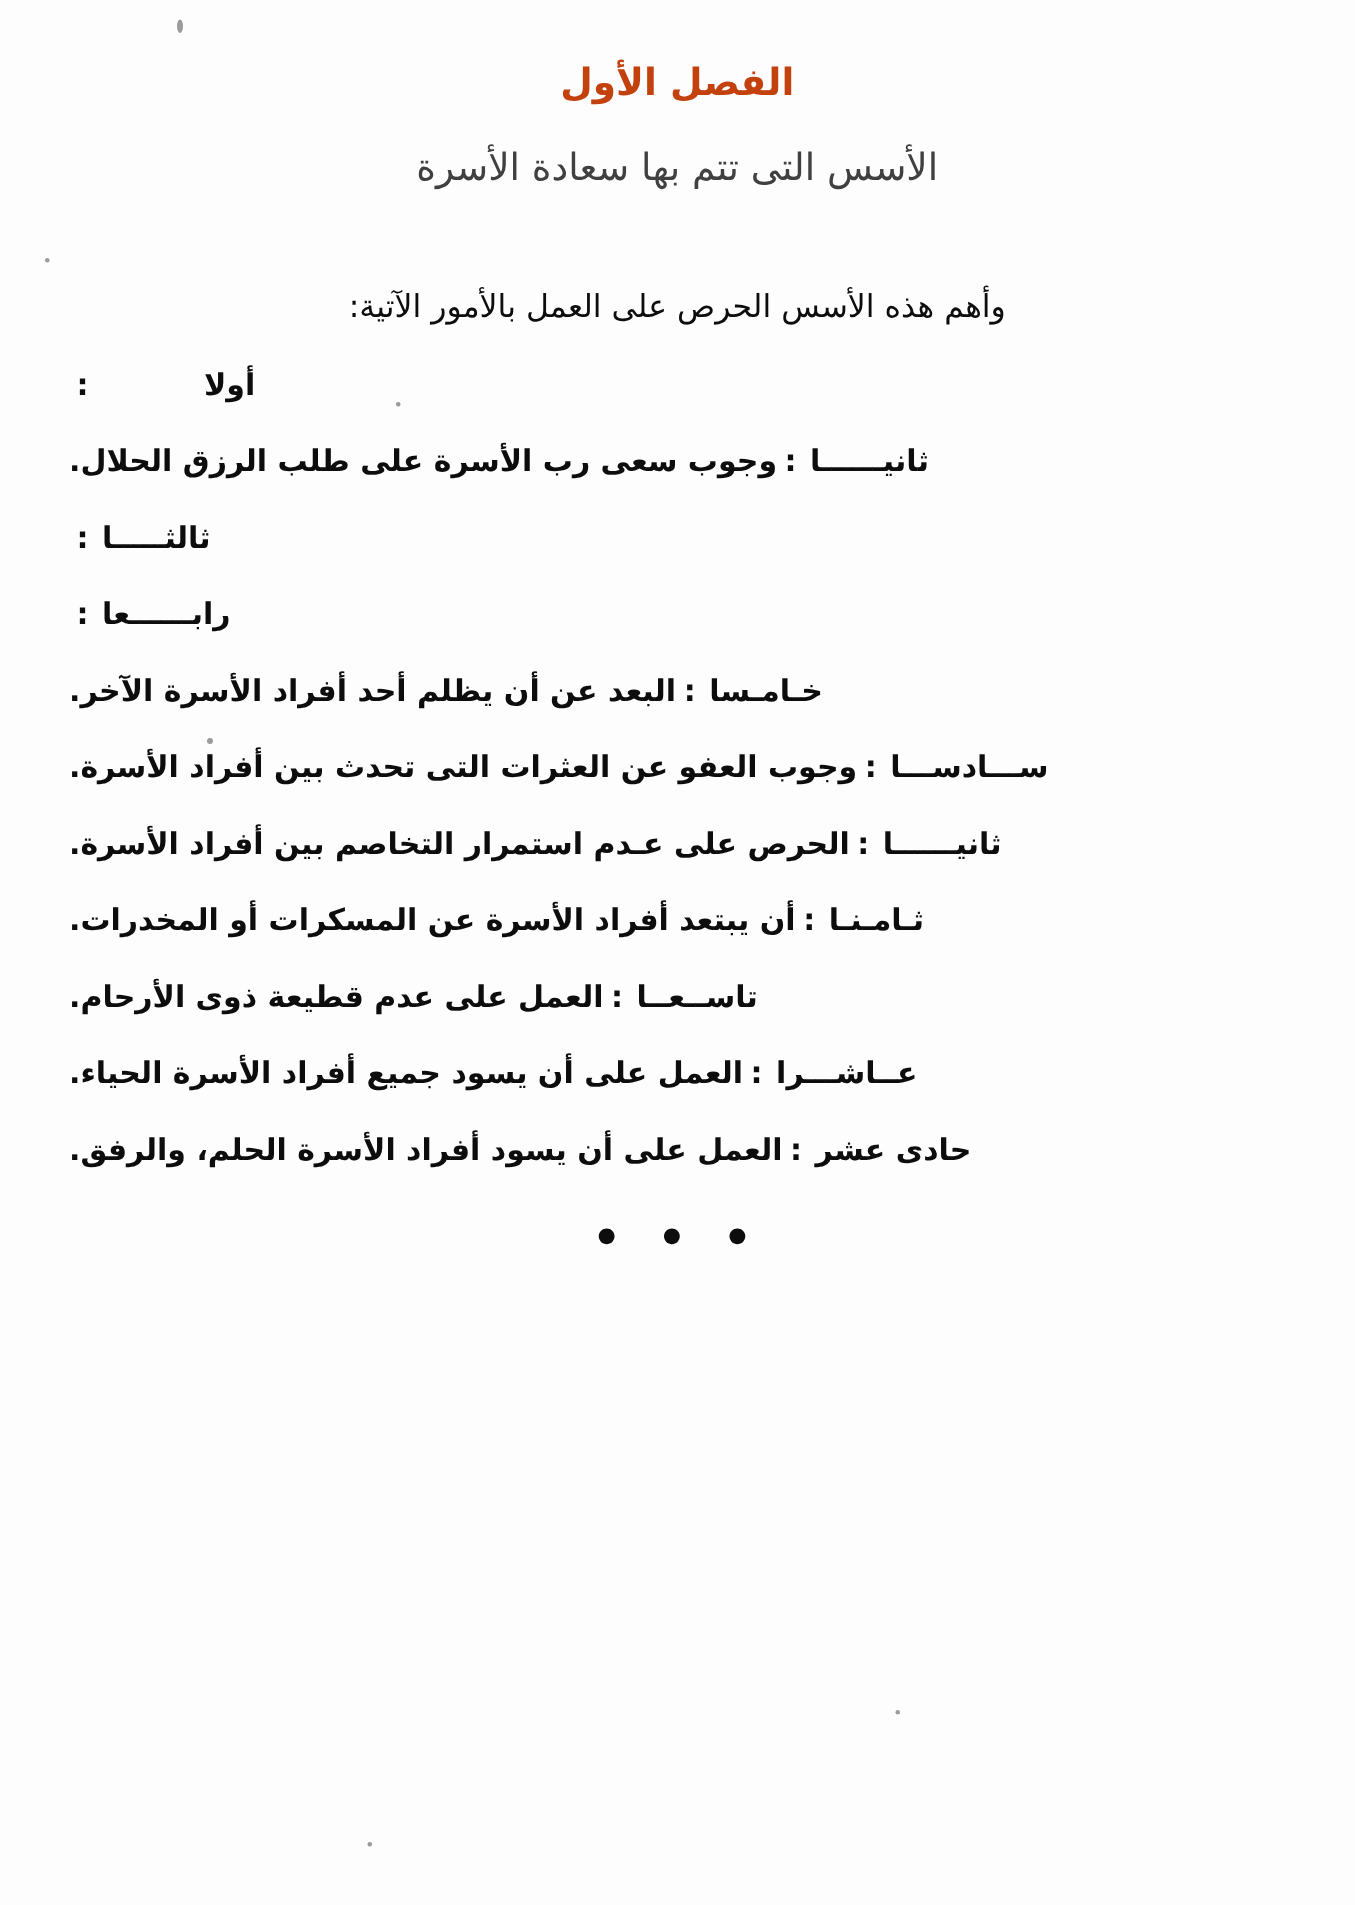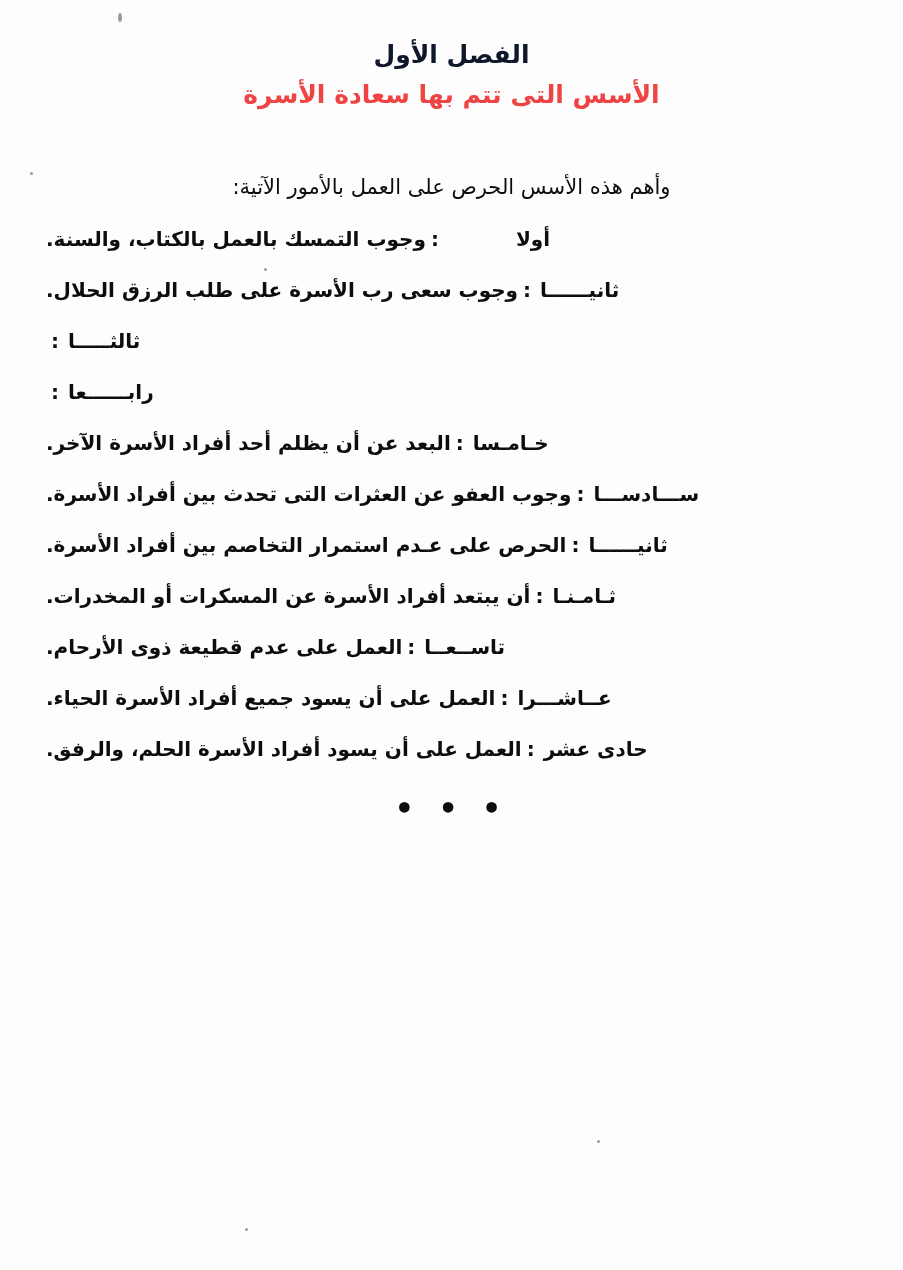--- a/index.html
+++ b/index.html
@@ -34,28 +34,28 @@
 
   .title-block {
     text-align: center;
     margin-top: 14px;
   }
   .chapter-title {
     font-size: 25px;
     font-weight: bold;
     letter-spacing: 0px;
     line-height: 1.5;
-    color: #0f172a;
+    color: #c2410c;
   }
   .chapter-subtitle {
     font-size: 25px;
-    font-weight: bold;
+    font-weight: normal;
     line-height: 1.5;
-    color: #ef4444;
-    margin-top: 2px;
+    color: #404040;
+    margin-top: 19px;
   }
 
   .intro {
     margin-top: 62px;
     text-align: center;
     font-size: 21px;
     font-weight: normal;
     color: #0d0d0d;
   }
 
@@ -125,21 +125,20 @@
     <div class="chapter-subtitle">الأسس التى تتم بها سعادة الأسرة</div>
   </div>
 
   <div class="intro">وأهم هذه الأسس الحرص على العمل بالأمور الآتية:</div>
 
   <div class="items">
 
     <div class="item first">
       <span class="ord">أولا</span>
       <span class="colon">:</span>
-      <span class="txt">وجوب التمسك بالعمل بالكتاب، والسنة.</span>
     </div>
 
     <div class="item">
       <span class="ord">ثانيــــــا</span>
       <span class="colon">:</span>
       <span class="txt">وجوب سعى رب الأسرة على طلب الرزق الحلال.</span>
     </div>
 
     <div class="item">
       <span class="ord">ثالثـــــا</span>

